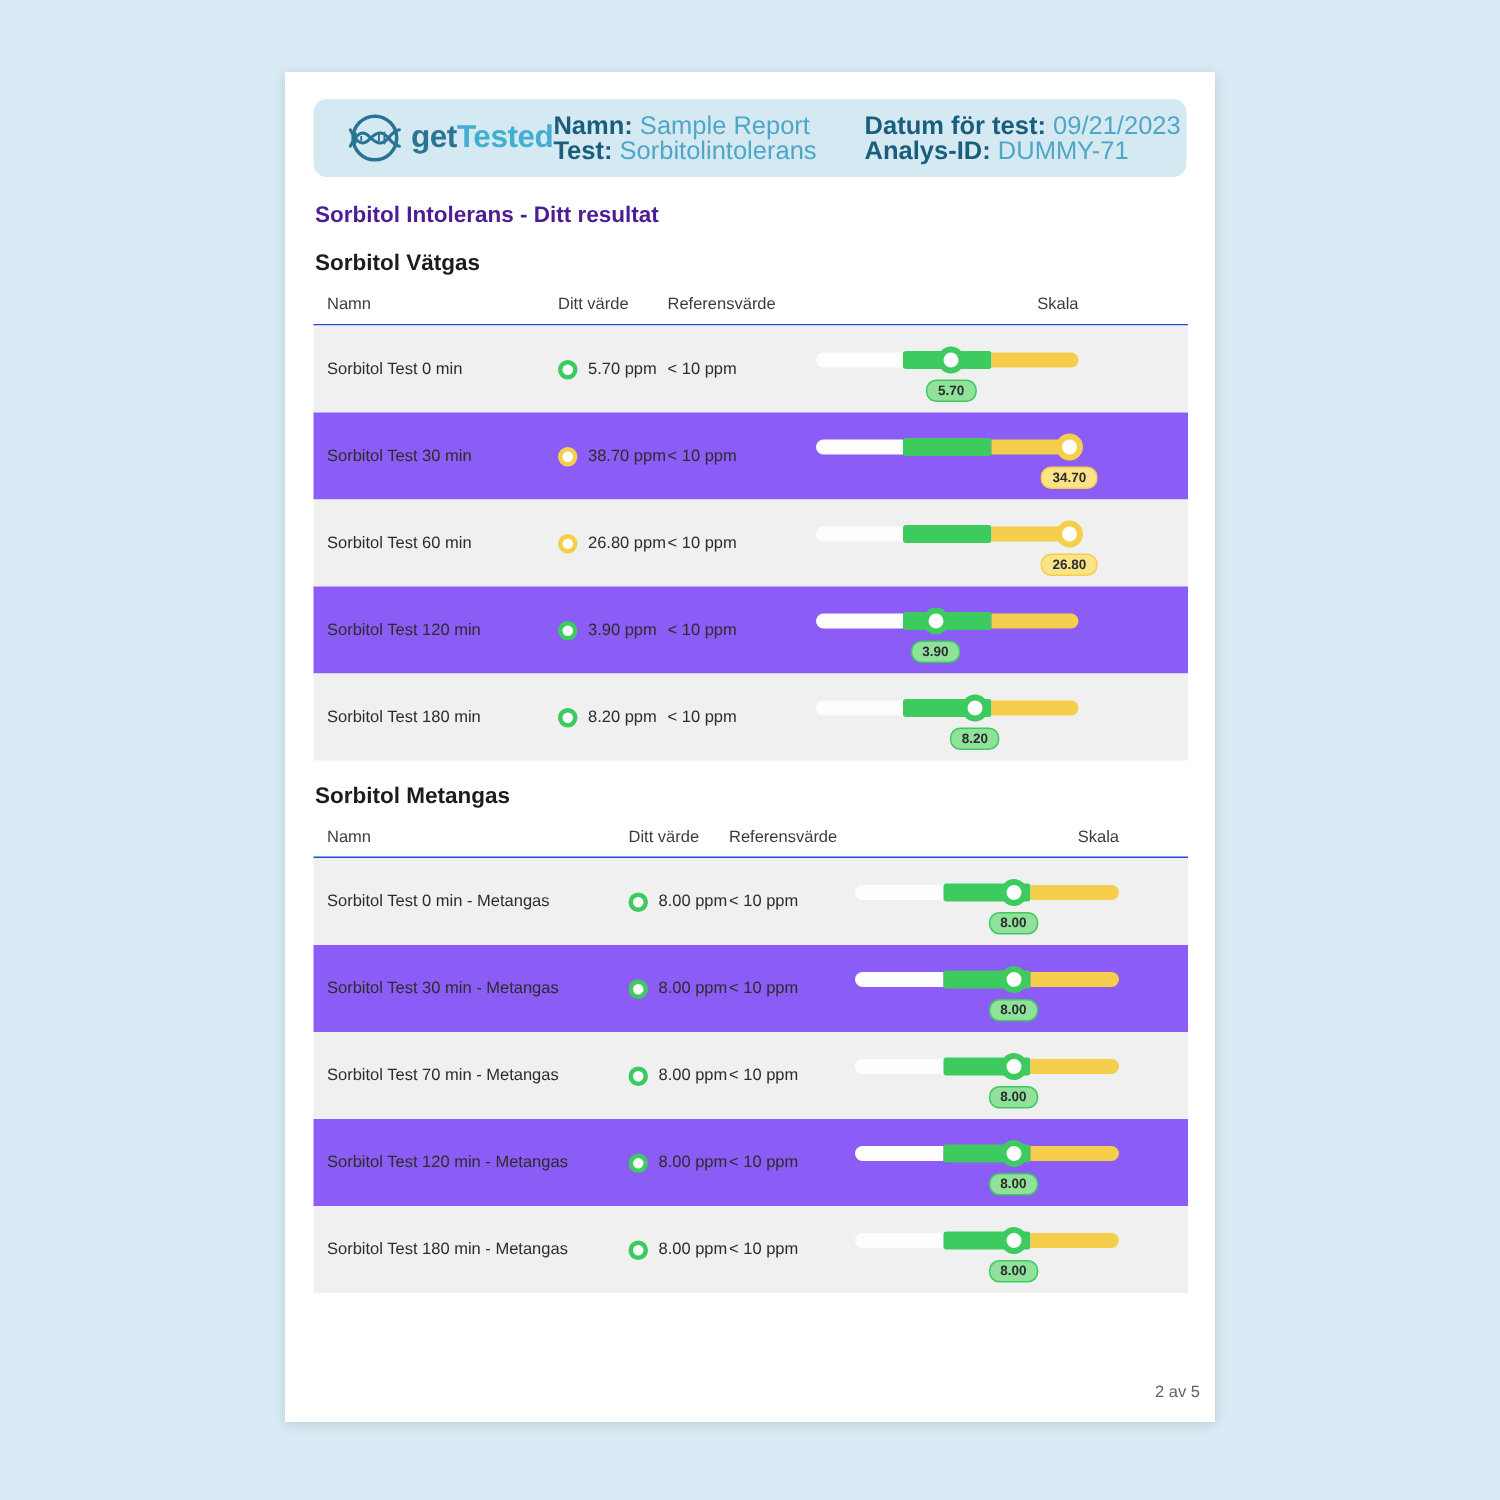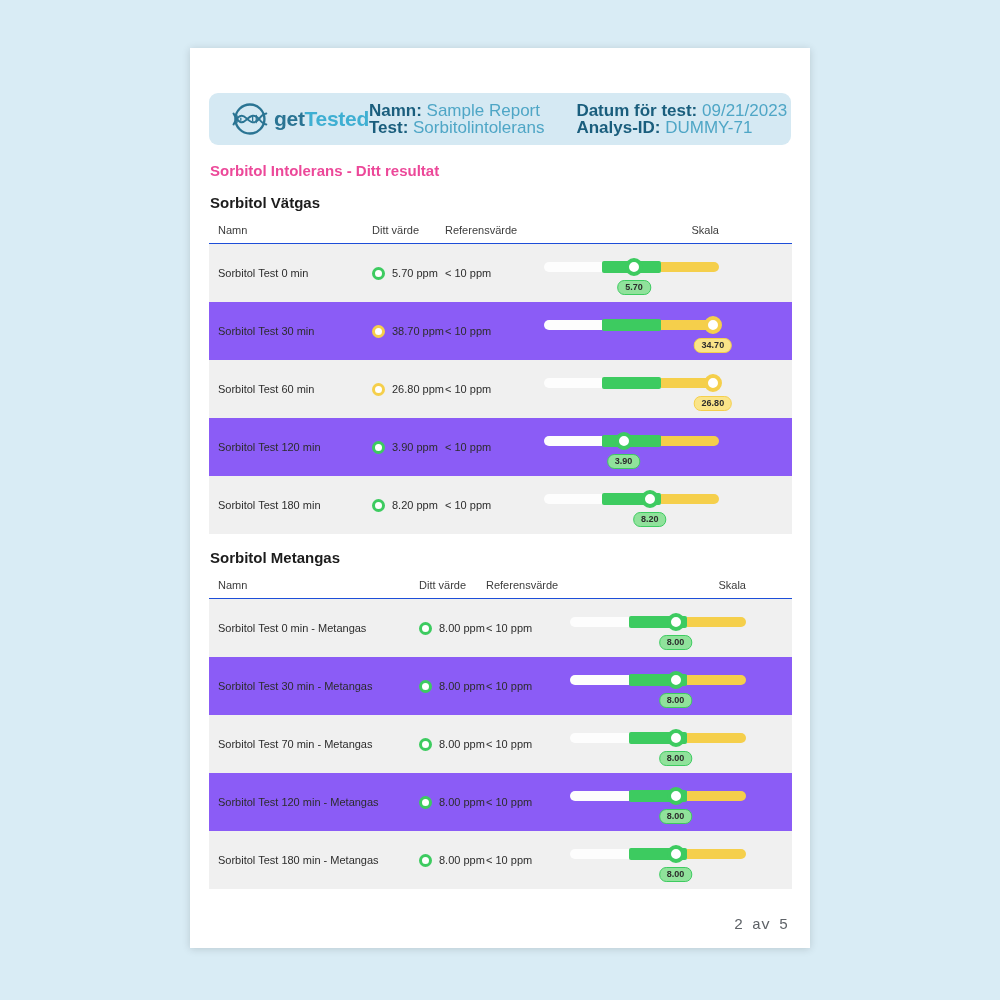--- a/index.html
+++ b/index.html
@@ -6,32 +6,32 @@
     --canvas-bg:#d9ecf5; --band-bg:#d5e9f3; --accent-dark:#2a7493; --accent-teal:#3fafd2;
     --label-blue:#1a5e7d; --value-blue:#4fa6c6; --green:#3dcb60; --green-badge:#90e29b;
     --yellow:#f5cf4b; --yellow-badge:#fae488; --row-stripe:#f0f0f0; --text:#2c2c2c; --muted:#5f6368;
   }
   *{box-sizing:border-box; margin:0; padding:0;}
   html,body{width:1000px;height:1000px;}
   body{font-family:"Liberation Sans","DejaVu Sans",sans-serif; background:var(--canvas-bg); overflow:hidden;}
   .canvas{width:1000px;height:1000px; display:flex; justify-content:center; align-items:flex-start;}
   .page{width:620px;height:900px; margin-top:48px; background:#ffffff; box-shadow:0 1px 8px rgba(0,0,0,0.15); padding:0 19px; position:relative;}
   
-  .band{margin-top:45px; height:52px; background:var(--band-bg); border-radius:9px; display:flex; align-items:center; padding:0 14px 0 20px;}
+  .band{margin-top:18px; height:52px; background:var(--band-bg); border-radius:9px; display:flex; align-items:center; padding:0 14px 0 20px;}
   .logo{display:flex; align-items:center; gap:5px;}
   .logo svg{width:40px;height:40px; display:block;}
   .logo-text{font-size:21px; font-weight:bold; letter-spacing:-0.3px;}
   .lg-get{color:var(--accent-dark);}
   .lg-tested{color:var(--accent-teal);}
   .meta{margin-left:auto; display:flex; gap:32px;}
   .meta-line{font-size:17px; line-height:17px; white-space:nowrap;}
   .meta-label{font-weight:bold; color:var(--label-blue);}
   .meta-value{color:var(--value-blue);}
   
-  .title{font-size:15px; font-weight:bold; color:#ec4899; margin:17px 0 0 1px;}
+  .title{font-size:15px; font-weight:bold; color:#4c1d95; margin:17px 0 0 1px;}
   .section-heading{font-size:15px; font-weight:bold; color:#1c1c1c; margin:15px 0 13px 1px;}
   .section{margin-top:13px;}
   
   .thead,.row{display:grid; align-items:center; padding-left:9px;}
   .layout-0 .thead,.layout-0 .row{grid-template-columns:154px 73px 99px 175px 1fr;}
   .layout-1 .thead,.layout-1 .row{grid-template-columns:201px 67px 84px 176px 1fr;}
   .thead{padding-bottom:7px; border-bottom:1px solid #1d4ed8; margin-right:-1px;}
   .col{font-size:11px; color:#3c3c3c;}
   .col-skala{text-align:right;}
   .rows{margin-right:-1px;}
@@ -46,21 +46,21 @@
   .scale{position:relative; height:58px; align-self:stretch;}
   .seg{position:absolute;}
   .seg-white{left:0; width:33.3%; top:18px; height:10px; background:#fdfdfd; border-radius:5px 0 0 5px;}
   .seg-green{left:33.3%; width:33.4%; top:17px; height:12px; background:var(--green); border-radius:2px;}
   .seg-yellow{left:66.7%; width:33.3%; top:18px; height:10px; background:var(--yellow); border-radius:0 5px 5px 0;}
   .marker{position:absolute; top:14px; width:18px; height:18px; border-radius:50%; background:#ffffff; border:4px solid var(--green);}
   .row.yellow .marker{border-color:var(--yellow);}
   .badge{position:absolute; top:36px; transform:translateX(-50%); font-size:9px; font-weight:bold; color:#2c2c2c; background:var(--green-badge); border:1px solid var(--green); border-radius:7px; padding:1px 7px 2px; white-space:nowrap;}
   .row.yellow .badge{background:var(--yellow-badge); border-color:var(--yellow);}
   
-  .footer{position:absolute; right:22px; bottom:14px; font-size:15px; color:var(--muted);font-family:Liberation Mono, monospace;}
+  .footer{position:absolute; right:10px; bottom:14px; font-size:11px; color:var(--muted);}
 </style>
 </head>
 <body>
 
 <div class="canvas">
   <div class="page">
 
     <header class="band">
       <div class="logo">
         <svg viewBox="0 0 44 44" aria-hidden="true">

